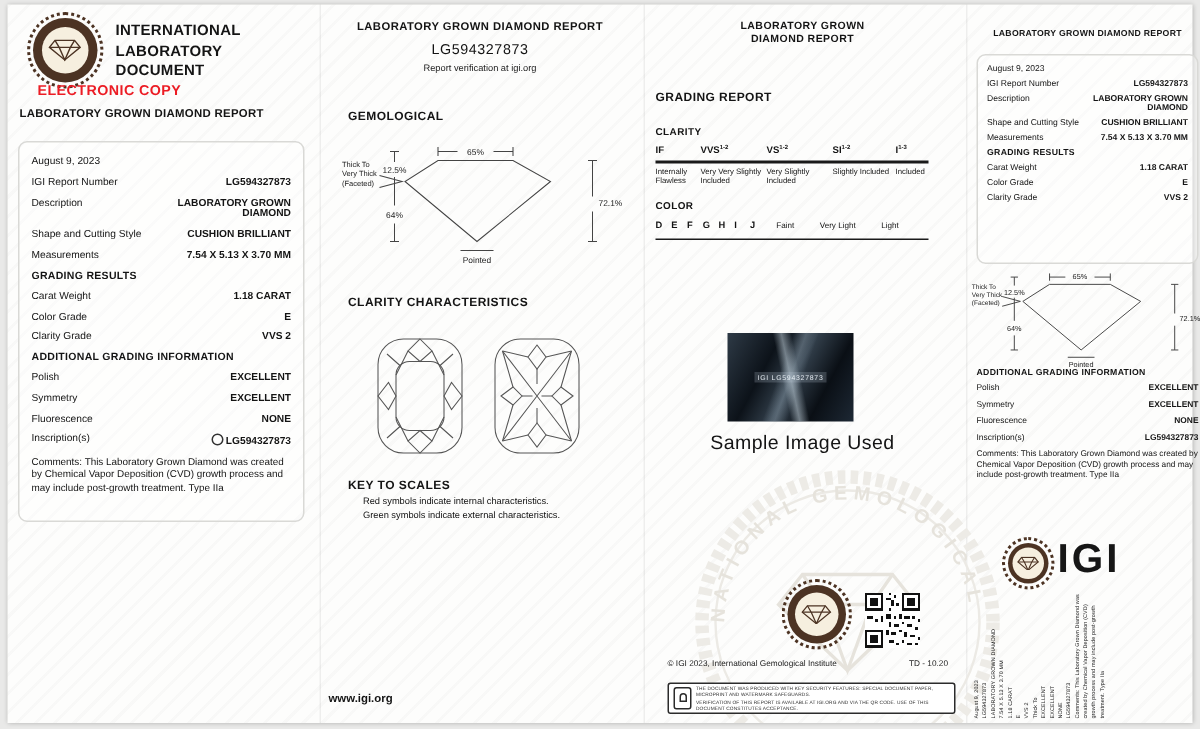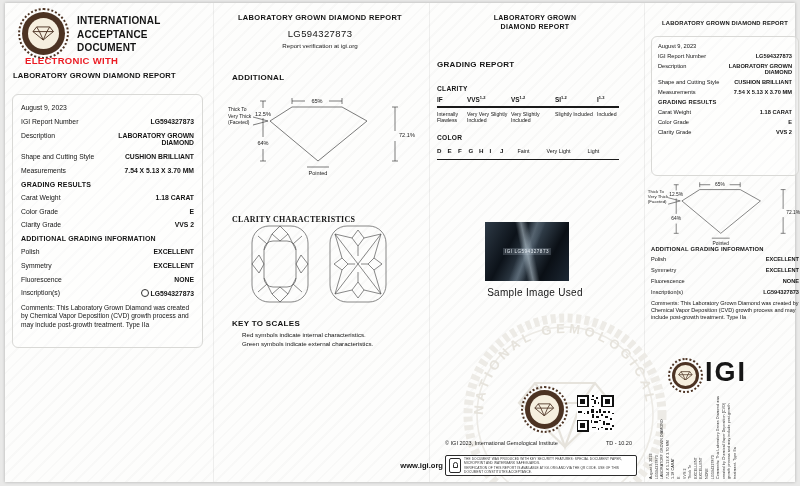--- a/index.html
+++ b/index.html
@@ -33,21 +33,21 @@
   .insc-ico{display:inline-block;width:6px;height:6px;border:1px solid #333;border-radius:50%;
             vertical-align:-1px;margin-right:2px;}
 
   
   .c2-title{position:absolute;left:210px;top:10px;width:210px;text-align:center;font-size:7.5px;
             font-weight:bold;letter-spacing:.3px;}
   .c2-number{position:absolute;left:210px;top:25px;width:210px;text-align:center;font-size:9.5px;letter-spacing:.4px;}
   .c2-verif{position:absolute;left:210px;top:39px;width:210px;text-align:center;font-size:6.2px;color:#222;}
   .h-sec{position:absolute;font-size:8px;font-weight:bold;letter-spacing:.3px;}
   .keytext{position:absolute;left:237px;top:328px;font-size:6.2px;line-height:8.6px;color:#111;}
-  .website{position:absolute;left:228px;top:458px;width:210px;text-align:right;font-size:7.6px;font-weight:bold;}
+  .website{position:absolute;left:214px;top:458px;width:210px;text-align:left;font-size:7.6px;font-weight:bold;}
   svg text{font-family:"Liberation Sans",sans-serif;}
 
   
   .c3-title{position:absolute;left:430px;top:10px;width:200px;text-align:center;font-size:7px;
             font-weight:bold;line-height:9px;letter-spacing:.3px;}
   .scales{position:absolute;left:432px;top:92px;width:182px;}
   .cg-row{display:flex;}
   .cg{font-size:6.4px;font-weight:bold;}
   .cg sup{font-size:4px;font-weight:bold;}
   .cg-col{box-sizing:border-box;padding-right:2px;}
@@ -58,21 +58,21 @@
   .cl{width:10.5px;font-weight:bold;}
   .cgrp{font-size:5.4px;}
   .photo{position:absolute;left:480px;top:219px;width:84px;height:59px;
      background-image:
        linear-gradient(78deg,rgba(0,0,0,0) 44%,rgba(190,205,215,0.55) 50%,rgba(0,0,0,0) 57%),
        linear-gradient(-70deg,rgba(0,0,0,0) 42%,rgba(150,168,182,0.4) 50%,rgba(0,0,0,0) 58%),
        linear-gradient(118deg,#2e3a46 0%,#0c1219 32%,#33404c 52%,#0a0f15 74%,#1d2834 100%);
      display:flex;align-items:center;justify-content:center;}
   .photo-insc{font-size:4.6px;letter-spacing:.5px;color:#e3eaf0;background:rgba(190,205,218,0.22);
               padding:1px 2px;white-space:nowrap;}
-  .sample-cap{position:absolute;left:455px;top:284px;width:150px;text-align:center;font-size:10px;letter-spacing:.3px;}
+  .sample-cap{position:absolute;left:455px;top:284px;width:150px;text-align:center;font-size:13px;letter-spacing:.3px;}
   .wm{position:absolute;left:448px;top:302px;width:220px;height:177px;pointer-events:none;}
   .copyright{position:absolute;left:440px;top:437px;font-size:5.5px;color:#222;}
   .doccode{position:absolute;left:601px;top:437px;font-size:5.5px;color:#222;}
   .disc-bar{position:absolute;left:440px;top:452px;width:192px;height:21px;border:1.6px solid #2b2b2b;
             border-radius:2px;display:flex;align-items:center;box-sizing:border-box;padding:2px 3px;background:#fff;}
   .disc-ico{width:10px;height:13px;border:1px solid #2b2b2b;border-radius:2px;margin-right:3px;position:relative;flex:none;}
   .disc-ico::after{content:"";position:absolute;left:2.5px;top:3px;width:3.5px;height:3.5px;
             border:1px solid #2b2b2b;border-radius:50% 50% 0 0;}
   .disc-txt{font-size:3.2px;line-height:4.2px;color:#333;letter-spacing:.1px;}
 
@@ -108,24 +108,24 @@
       <svg viewBox="0 0 24 16">
         <g fill="none" stroke="#4c3323" stroke-width="1">
           <path d="M5,1 H19 L23,6 L12,15 L1,6 Z"></path>
               <path d="M1,6 H23 M5,1 L8,6 L12,15 L16,6 L19,1"></path>
         </g>
       </svg>
     </div>
   </div>
   <div class="brandname">
     <div>INTERNATIONAL</div>
-    <div>ACCEPTANCE</div>
+    <div>LABORATORY</div>
     <div>DOCUMENT</div>
   </div>
-  <div class="electronic" style="color:#ec1c24;">ELECTRONIC WITH</div>
+  <div class="electronic" style="color:#ec1c24;">ELECTRONIC COPY</div>
   <div class="col1-title">LABORATORY GROWN DIAMOND REPORT</div>
 
   <div class="panel-box box1">
     <div class="date">August 9, 2023</div>
     <div class="row">
       <span class="lb">IGI Report Number</span>
       <span class="vl">LG594327873</span>
         </div>
     <div class="row">
       <span class="lb">Description</span>
@@ -169,21 +169,21 @@
       <span class="lb">Inscription(s)</span>
       <span class="vl"><span class="insc-ico"></span><span>LG594327873</span></span>
         </div>
     <div class="comments">Comments: This Laboratory Grown Diamond was created by Chemical Vapor Deposition (CVD) growth process and may include post-growth treatment. Type IIa</div>
   </div>
 
   <div class="c2-title">LABORATORY GROWN DIAMOND REPORT</div>
   <div class="c2-number">LG594327873</div>
   <div class="c2-verif">Report verification at igi.org</div>
 
-  <div class="h-sec" style="left:227px;top:70px;">ADDITIONAL</div>
+  <div class="h-sec" style="left:227px;top:70px;">GEMOLOGICAL</div>
 
   <svg style="position:absolute;left:222px;top:86px;" width="190" height="100" viewBox="0 0 190 100">
     <g stroke="#444" stroke-width="0.7" fill="none">
 
       <path d="M65,18 H115 L140,32 L91,72 L43,32 Z"></path>
       <path d="M80,78 H102"></path>
 
       <path d="M65,9 V15 M115,9 V15 M65,12 H78 M102,12 H115"></path>
 
       <path d="M33,12 H39 M36,12 V19 M36,29 V48 M36,60 V72 M33,72 H39 M26,28 L41,32 L26,36"></path>
@@ -199,21 +199,21 @@
     <g fill="#222" font-size="5.6" text-anchor="start">
       <text x="172" y="48">72.1%</text>
     </g>
     <g fill="#222" font-size="5" text-anchor="start">
       <text x="1" y="22">Thick To</text>
       <text x="1" y="28.5">Very Thick</text>
       <text x="1" y="35">(Faceted)</text>
     </g>
   </svg>
 
-  <div class="h-sec" style="left:227px;top:212px;font-family:Liberation Serif, serif;">CLARITY CHARACTERISTICS</div>
+  <div class="h-sec" style="left:227px;top:194px;">CLARITY CHARACTERISTICS</div>
 
   <svg style="position:absolute;left:245px;top:221px;" width="60" height="80" viewBox="0 0 60 80">
     <g fill="none" stroke="#555" stroke-width="0.7">
       <rect x="2" y="2" width="56" height="76" rx="17"></rect>
       <rect x="14" y="17" width="32" height="46" rx="9"></rect>
       <path d="M30,2 L38,10 L30,17 L22,10 Z M30,63 L38,70 L30,78 L22,70 Z"></path>
       <path d="M2,40 L9,31 L14,40 L9,49 Z M58,40 L51,31 L46,40 L51,49 Z"></path>
       <path d="M8,12 L17,20 M52,12 L43,20 M8,68 L17,60 M52,68 L43,60"></path>
       <path d="M22,10 L14,26 M38,10 L46,26 M22,70 L14,54 M38,70 L46,54"></path>
     </g>

